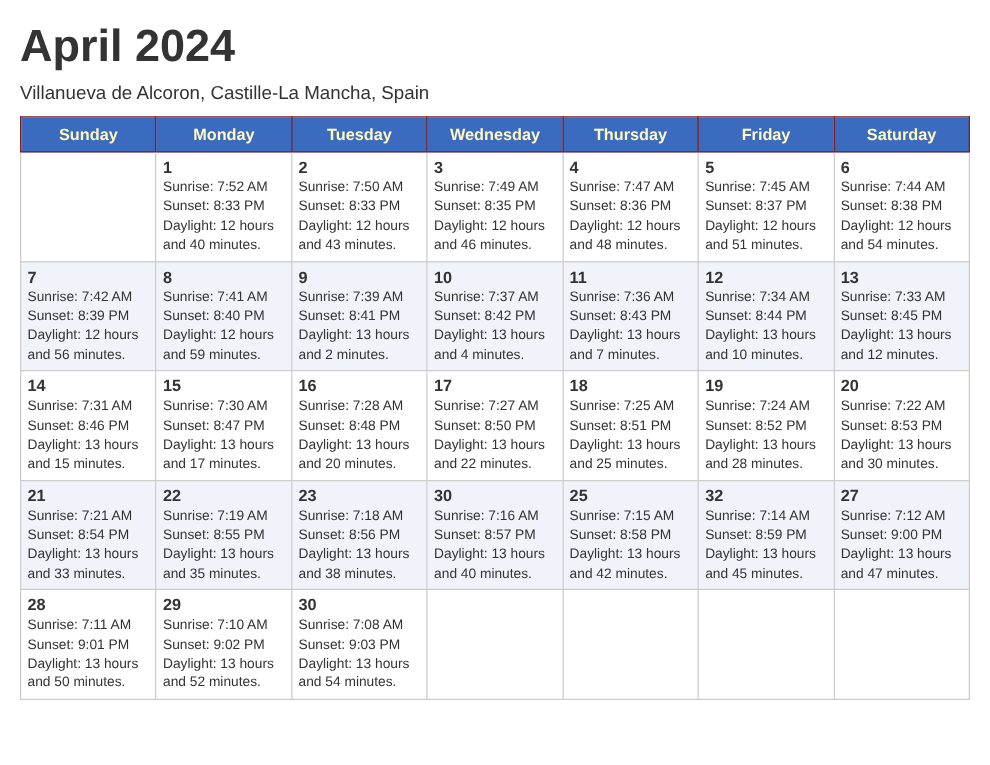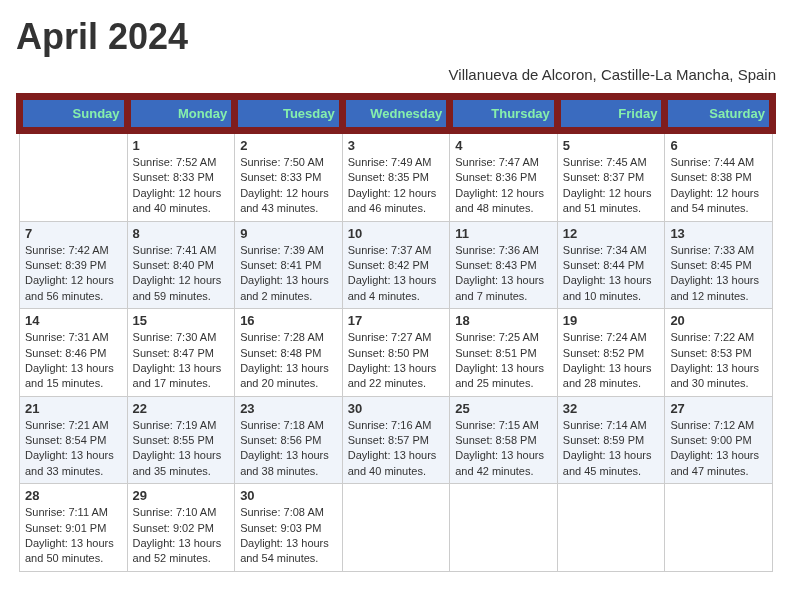--- a/index.html
+++ b/index.html
@@ -33,38 +33,38 @@
       height: 36px;
       margin-right: 2px;
     }
     .month-title {
       font-size: 36px;
       font-weight: bold;
       color: #333;
       text-align: left;
     }
     .location-title {
-      text-align: right;
+      text-align: left;
       font-size: 15px;
       color: #333;
       margin-bottom: 10px;
       font-weight: normal;
     }
     .calendar {
       width: 100%;
       border-collapse: collapse;
       font-size: 11px;
     }
     .calendar th {
       background-color: #3a6bbf;
-      color: #86efac;
+      color: #fef9c3;
       padding: 6px 4px;
-      text-align: right;
+      text-align: center;
       font-size: 13px;
-      border: 7px solid #7f1d1d;
+      border: 1px solid #7f1d1d;
     }
     .calendar td {
       border: 1px solid #ccc;
       vertical-align: top;
       padding: 4px 5px;
       width: 14.28%;
       min-height: 70px;
       color: #333;
     }
     .day-num {

